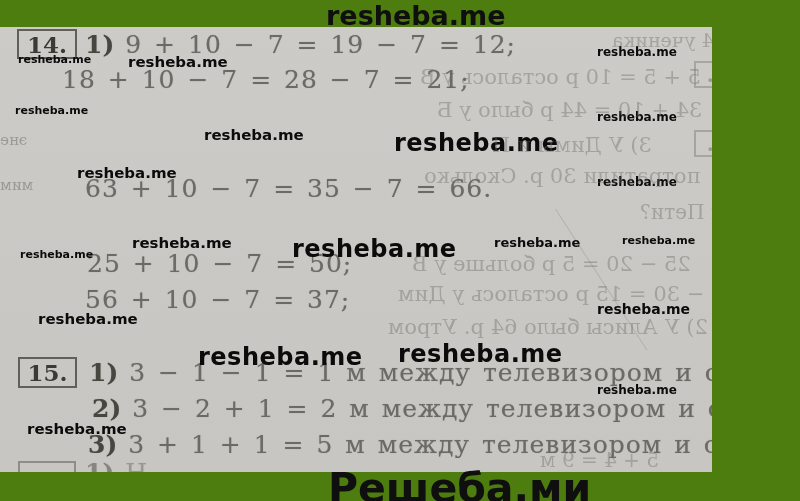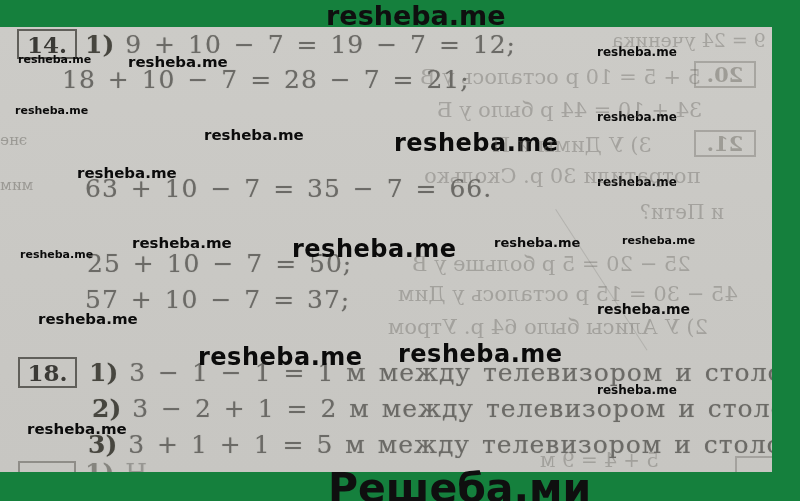--- a/index.html
+++ b/index.html
@@ -1,26 +1,26 @@
 <!DOCTYPE html>
 <html><head>
 <meta charset="utf-8">
 <style>
   html,body { margin:0; padding:0; }
   .page {
     position:relative; width:800px; height:501px;
-    background:#15803d; overflow:hidden;
+    background:#4d7c0f; overflow:hidden;
     font-family:"DejaVu Serif","Liberation Serif",serif;
   }
   .site-header, .site-footer {
     position:absolute; font-family:"DejaVu Sans","Liberation Sans",sans-serif;
     font-weight:bold; color:#0f0f0f; white-space:nowrap;
   }
   .scan {
-    position:absolute; left:0; top:27px; width:772px; height:445px;
+    position:absolute; left:0; top:27px; width:712px; height:445px;
     background:linear-gradient(180deg,#cccbc7 0%,#c9c8c4 55%,#c7c6c2 100%);
     overflow:hidden;
   }
   .numbox {
     position:absolute; border:2px solid #605f5a; color:#3b3a36;
     font-weight:bold; font-size:23px; text-align:center;
     display:flex; align-items:center; justify-content:center;
     background:transparent;
   }
   .mrow {
@@ -63,23 +63,23 @@
 
   <div class="scan">
 
     <div class="numbox" style="left:17px;top:2px;width:56px;height:26px">14.</div>
 
     <div class="mrow" style="left:85px;top:4px"><span class="plbl">1)</span><span>9 + 10 − 7 = 19 − 7 = 12;</span></div>
     <div class="mrow" style="left:62px;top:39px">18 + 10 − 7 = 28 − 7 = 21;</div>
     <div class="mrow" style="left:85px;top:148px">63 + 10 − 7 = 35 − 7 = 66.</div>
 
     <div class="mrow" style="left:87px;top:223px">25 + 10 − 7 = 50;</div>
-    <div class="mrow" style="left:85px;top:259px">57 + 10 − 7 = 37;</div>
+    <div class="mrow" style="left:85px;top:259px">56 + 10 − 7 = 37;</div>
 
-    <div class="numbox" style="left:18px;top:330px;width:55px;height:27px">18.</div>
+    <div class="numbox" style="left:18px;top:330px;width:55px;height:27px">15.</div>
 
     <div class="mrow" style="left:89px;top:332px"><span class="plbl">1)</span><span>3 − 1 − 1 = 1 м между телевизором и столом.</span></div>
     <div class="mrow" style="left:92px;top:368px"><span class="plbl">2)</span><span>3 − 2 + 1 = 2 м между телевизором и столом.</span></div>
     <div class="mrow" style="left:88px;top:404px"><span class="plbl">3)</span><span>3 + 1 + 1 = 5 м между телевизором и столом.</span></div>
 
     <div class="numbox" style="left:18px;top:434px;width:54px;height:30px;border-color:rgba(96,95,90,.55)"></div>
     <div class="mrow" style="left:85px;top:432px;opacity:.5"><span class="plbl">1)</span><span>Н</span></div>
 
     <div class="wm wm-xs" style="left:18px;top:27px">resheba.me</div>
     <div class="wm wm-m" style="left:128px;top:28px">resheba.me</div>

